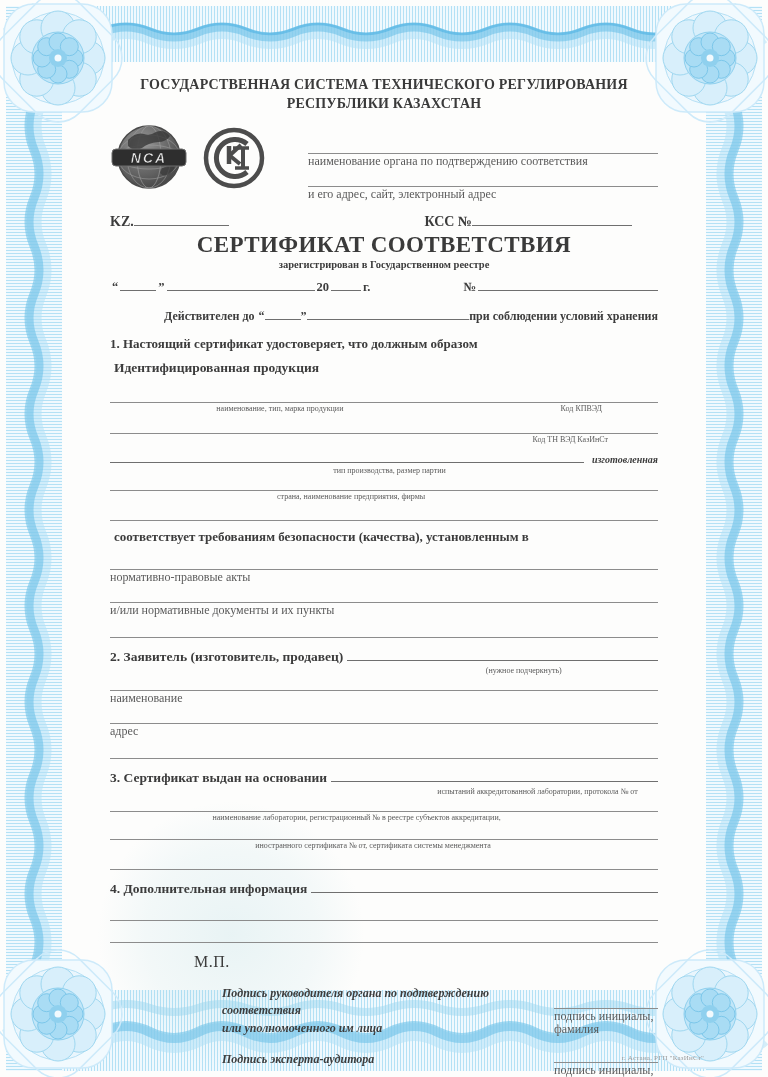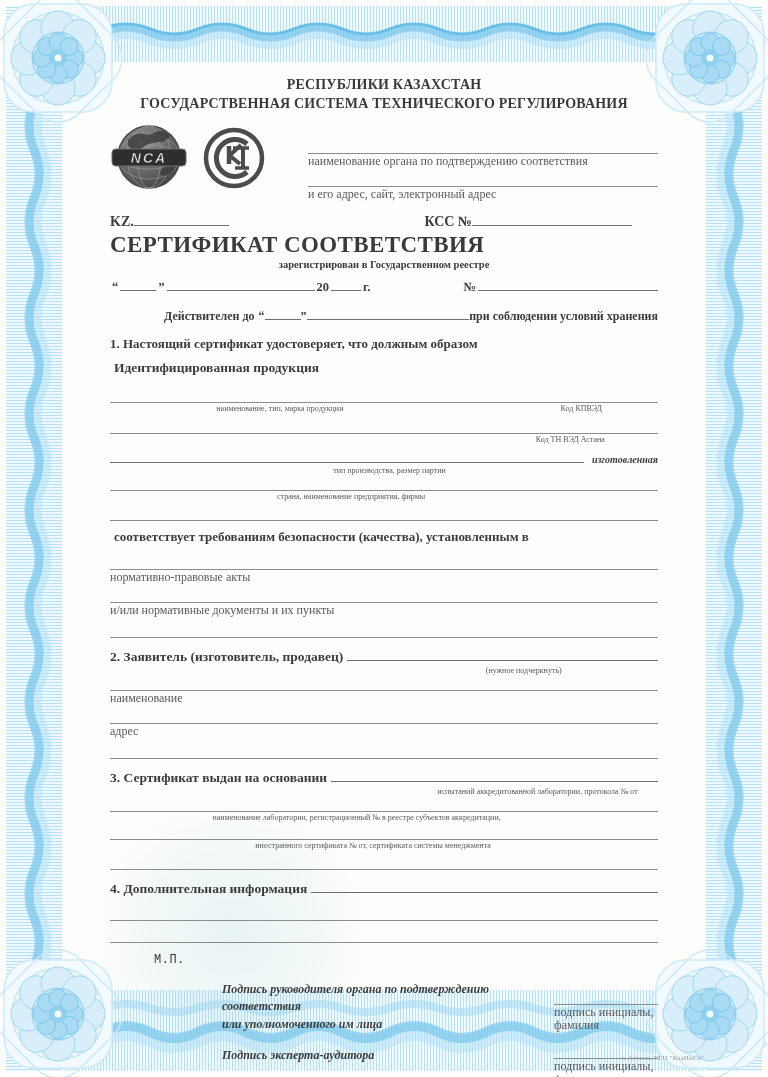--- a/index.html
+++ b/index.html
@@ -32,40 +32,40 @@
   .caps { display: flex; }
   .caps span { display: block; font-size: 8px; line-height: 1.15; color: #5a5a5a; text-align: center; padding-top: 1px; }
 
   .num-row { display: flex; align-items: baseline; margin-top: 12px; font-weight: bold; font-size: 14px; }
   .uline { display: inline-block; border-bottom: 1px solid #6f6f6f; height: 13px; vertical-align: baseline; }
   .w36 { width: 36px; } .w30 { width: 30px; } .w95 { width: 95px; } .w150 { width: 148px; }
   .w160 { width: 160px; } .w180 { width: 180px; }
   .spacer { flex: 1; }
   .mr26 { margin-right: 26px; }
 
-  .title { font-size: 23px; font-weight: bold; letter-spacing: 0.4px; margin-top: 2px; color: #3a3a3a; }
+  .title { text-align: center; font-size: 23px; font-weight: bold; letter-spacing: 0.4px; margin-top: 2px; color: #3a3a3a; }
   .subtitle { text-align: center; font-size: 10.5px; font-weight: bold; margin-top: 1px; }
 
   .date-row { display: flex; align-items: baseline; margin-top: 8px; font-size: 12.5px; font-weight: bold; }
   .date-row .tok { margin: 0 2px; }
 
   .validity-row { display: flex; align-items: baseline; margin-top: 12px; margin-left: 54px; font-size: 12px; font-weight: bold; }
   .validity-row .mid { flex: 1; }
 
   .sect-head { font-weight: bold; font-size: 13px; margin-top: 12px; }
   .fill-row { display: flex; align-items: baseline; font-weight: bold; font-size: 13px; }
   .fill-row .line-fill { flex: 1; border-bottom: 1px solid #6f6f6f; height: 13px; margin-left: 4px; }
   .mt4 { margin-top: 4px; } .mt6 { margin-top: 6px; } .mt8 { margin-top: 8px; flex-direction: column; }
   .mt10 { margin-top: 10px; } .mt12 { margin-top: 12px; } .mt14 { margin-top: 14px; }
 
   .made-row { display: flex; align-items: baseline; }
   .made-row .line-fill { flex: 1; border-bottom: 1px solid #6f6f6f; height: 13px; }
   .made-row .made-word { font-weight: bold; font-size: 10px; margin-left: 8px; font-style: italic; }
 
-  .mp { margin-top: 10px; margin-left: 44px; font-size: 12px; letter-spacing: 0.5px; font-family: Liberation Mono, monospace; }
+  .mp { margin-top: 10px; margin-left: 84px; font-size: 16px; letter-spacing: 0.5px; }
 
   .sign-block { display: flex; align-items: flex-end; margin-top: 14px; }
   .sign-text { margin-left: 112px; width: 322px; font-weight: bold; font-size: 12px; line-height: 1.45; font-style: italic; }
   .sign-stack { flex: 1; margin-left: 10px; }
   .sign-stack .rule { height: 10px; }
   .expert-block { display: flex; align-items: flex-start; margin-top: 14px; }
   .expert-block .sign-text { width: 322px; }
   .expert-block .sign-stack { margin-top: 2px; }
 
   .printer {
@@ -137,22 +137,22 @@
     <use href="#rosette" transform="translate(710,58)"></use>
     <use href="#rosette" transform="translate(58,1014)"></use>
     <use href="#rosette" transform="translate(710,1014)"></use>
   </svg>
 
   <div class="watermark"></div>
 
   <div class="content">
 
     <div class="hdr">
+      <div>ГОСУДАРСТВЕННАЯ СИСТЕМА ТЕХНИЧЕСКОГО РЕГУЛИРОВАНИЯ</div>
       <div>РЕСПУБЛИКИ КАЗАХСТАН</div>
-      <div>ГОСУДАРСТВЕННАЯ СИСТЕМА ТЕХНИЧЕСКОГО РЕГУЛИРОВАНИЯ</div>
     </div>
 
     <div class="logo-row">
       <svg class="globe-svg" viewBox="0 0 78 78">
         <defs>
           <radialGradient id="gg" cx="38%" cy="30%" r="75%">
             <stop offset="0%" stop-color="#9a9a9a"></stop>
             <stop offset="55%" stop-color="#6a6a6a"></stop>
             <stop offset="100%" stop-color="#454545"></stop>
           </radialGradient>
@@ -230,21 +230,21 @@
     <div class="rule mt14"></div>
     <div class="caps">
       <span style="width:62%">наименование, тип, марка продукции</span>
       <span style="width:10%"></span>
       <span style="width:28%">Код КПВЭД</span>
     </div>
 
     <div class="rule mt8"></div>
     <div class="caps">
       <span style="width:68%"></span>
-      <span style="width:32%">Код ТН ВЭД Астана</span>
+      <span style="width:32%">Код ТН ВЭД КазИнСт</span>
     </div>
 
     <div class="made-row mt6">
       <span class="line-fill"></span>
       <span class="made-word">изготовленная</span>
     </div>
     <div class="caps">
       <span style="width:10%"></span>
       <span style="width:82%">тип производства, размер партии</span>
     </div>

